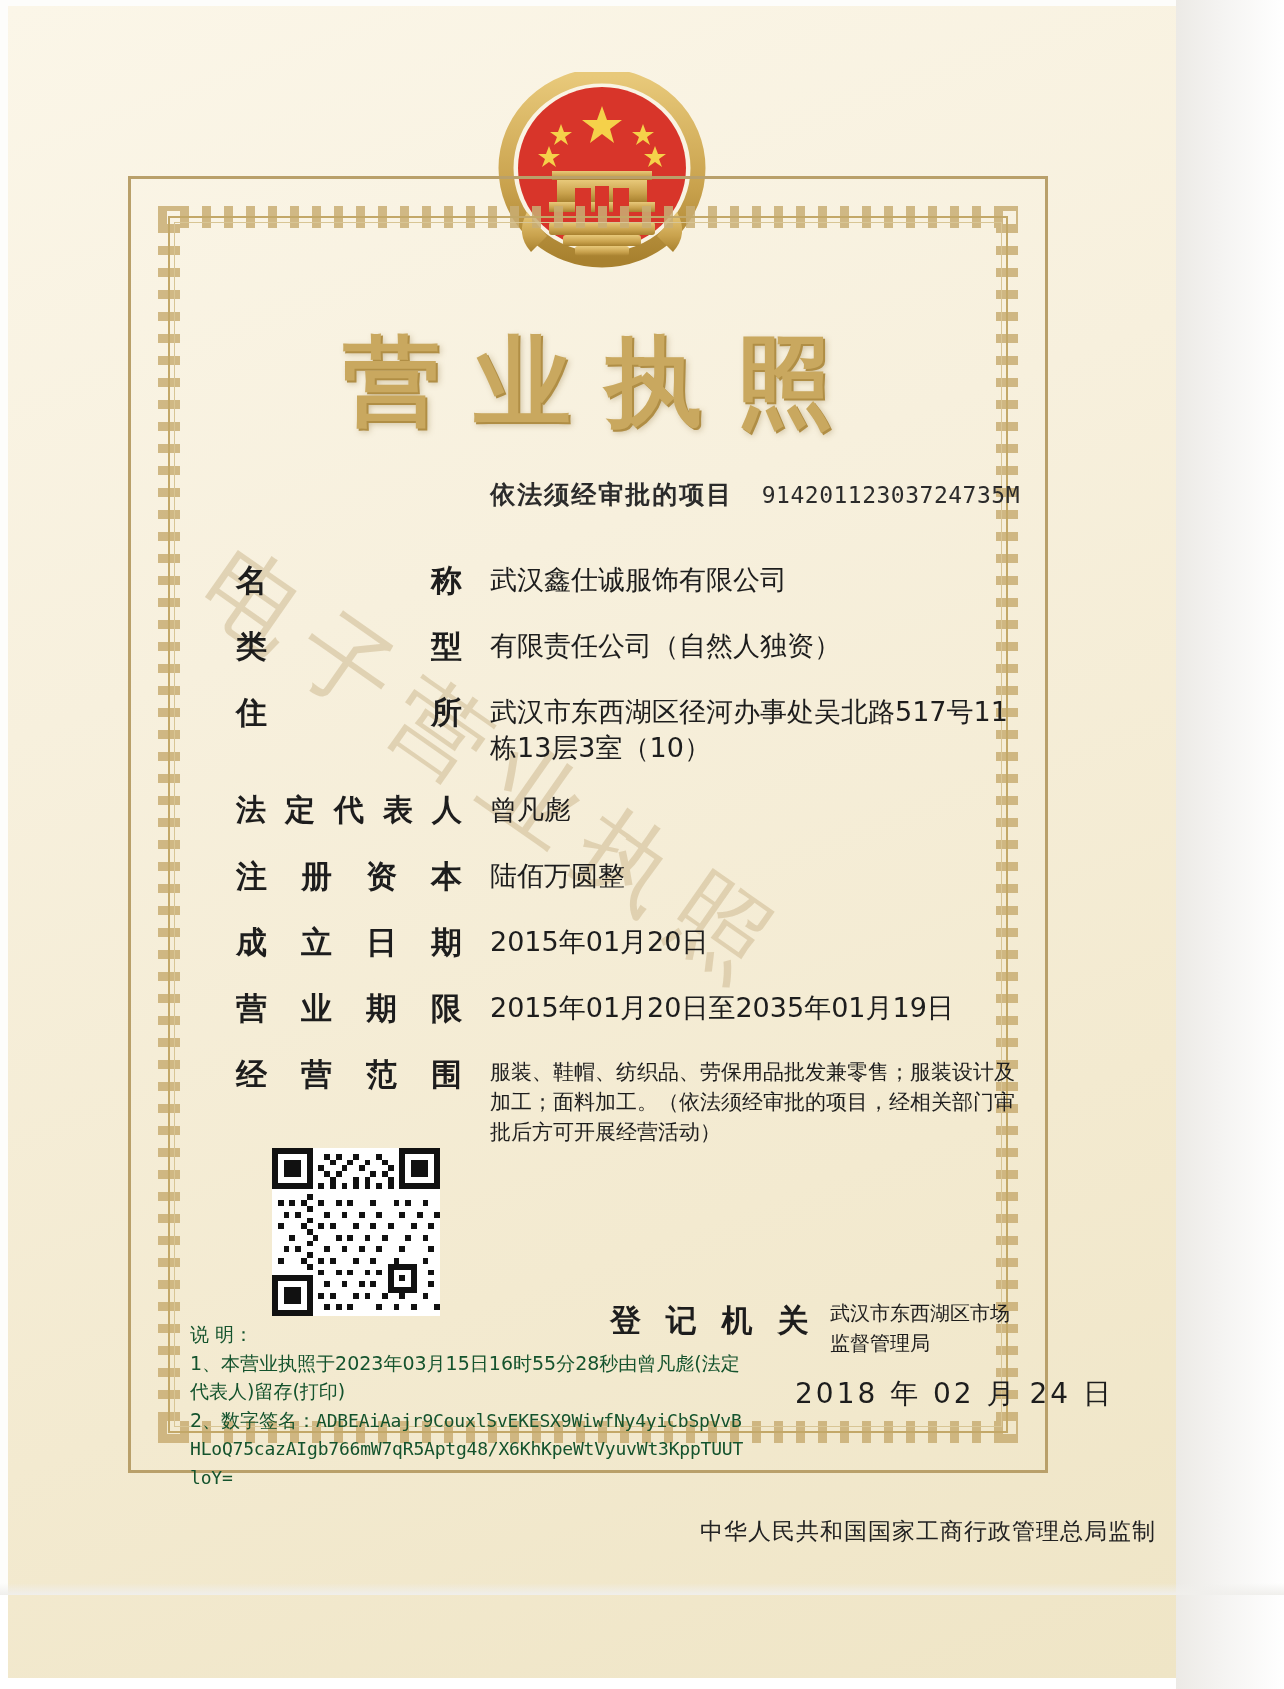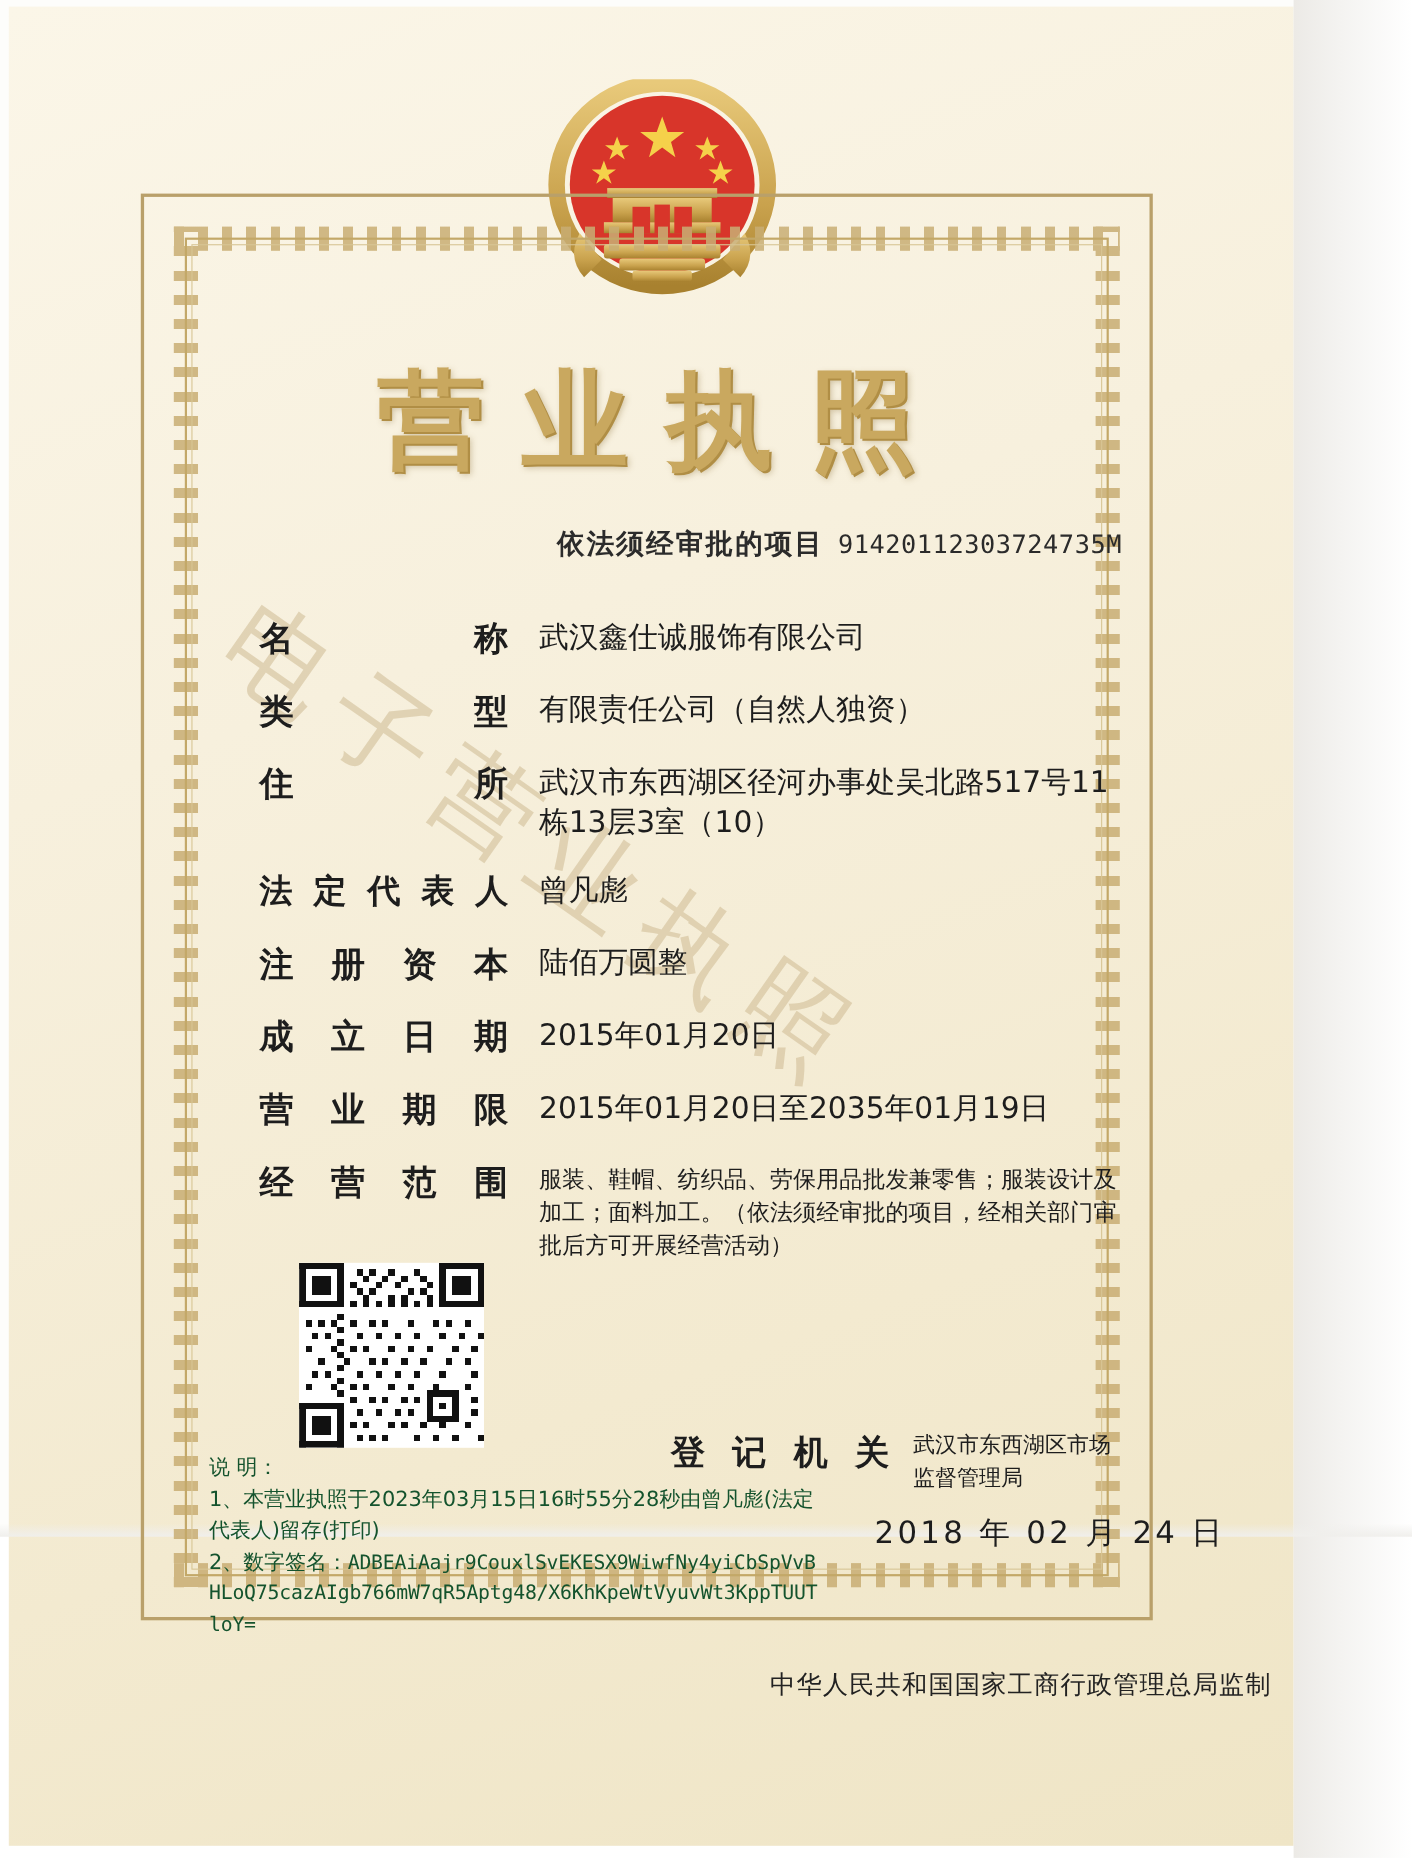--- a/index.html
+++ b/index.html
@@ -9,21 +9,21 @@
   }
   body {
     width: 1284px;
     height: 1689px;
     font-family: "Liberation Sans", sans-serif;
     overflow: hidden;
   }
   .page {
     position: relative;
     width: 1284px;
-    height: 1397px;
+    height: 1595px;
     background: #fdfdfb;
   }
   
   .paper {
     position: absolute;
     left: 8px;
     top: 6px;
     width: 1168px;
     height: 1672px;
     background: linear-gradient(160deg, #fbf6e8 0%, #f7f0dd 35%, #f3ead0 70%, #efe5c6 100%);
@@ -127,21 +127,21 @@
   .credit-label {
     font-family: "DejaVu Sans", "Liberation Sans", sans-serif;
     font-size: 25px;
     font-weight: bold;
     letter-spacing: 2px;
   }
   .credit-value {
     font-family: "DejaVu Sans Mono", "Liberation Mono", monospace;
     font-size: 23px;
     letter-spacing: .5px;
-    margin-left: 8px;
+    margin-left: 24px;
   }
 
   
   .fields {
     position: absolute;
     left: 236px;
     top: 560px;
     width: 780px;
   }
   .field-row {

